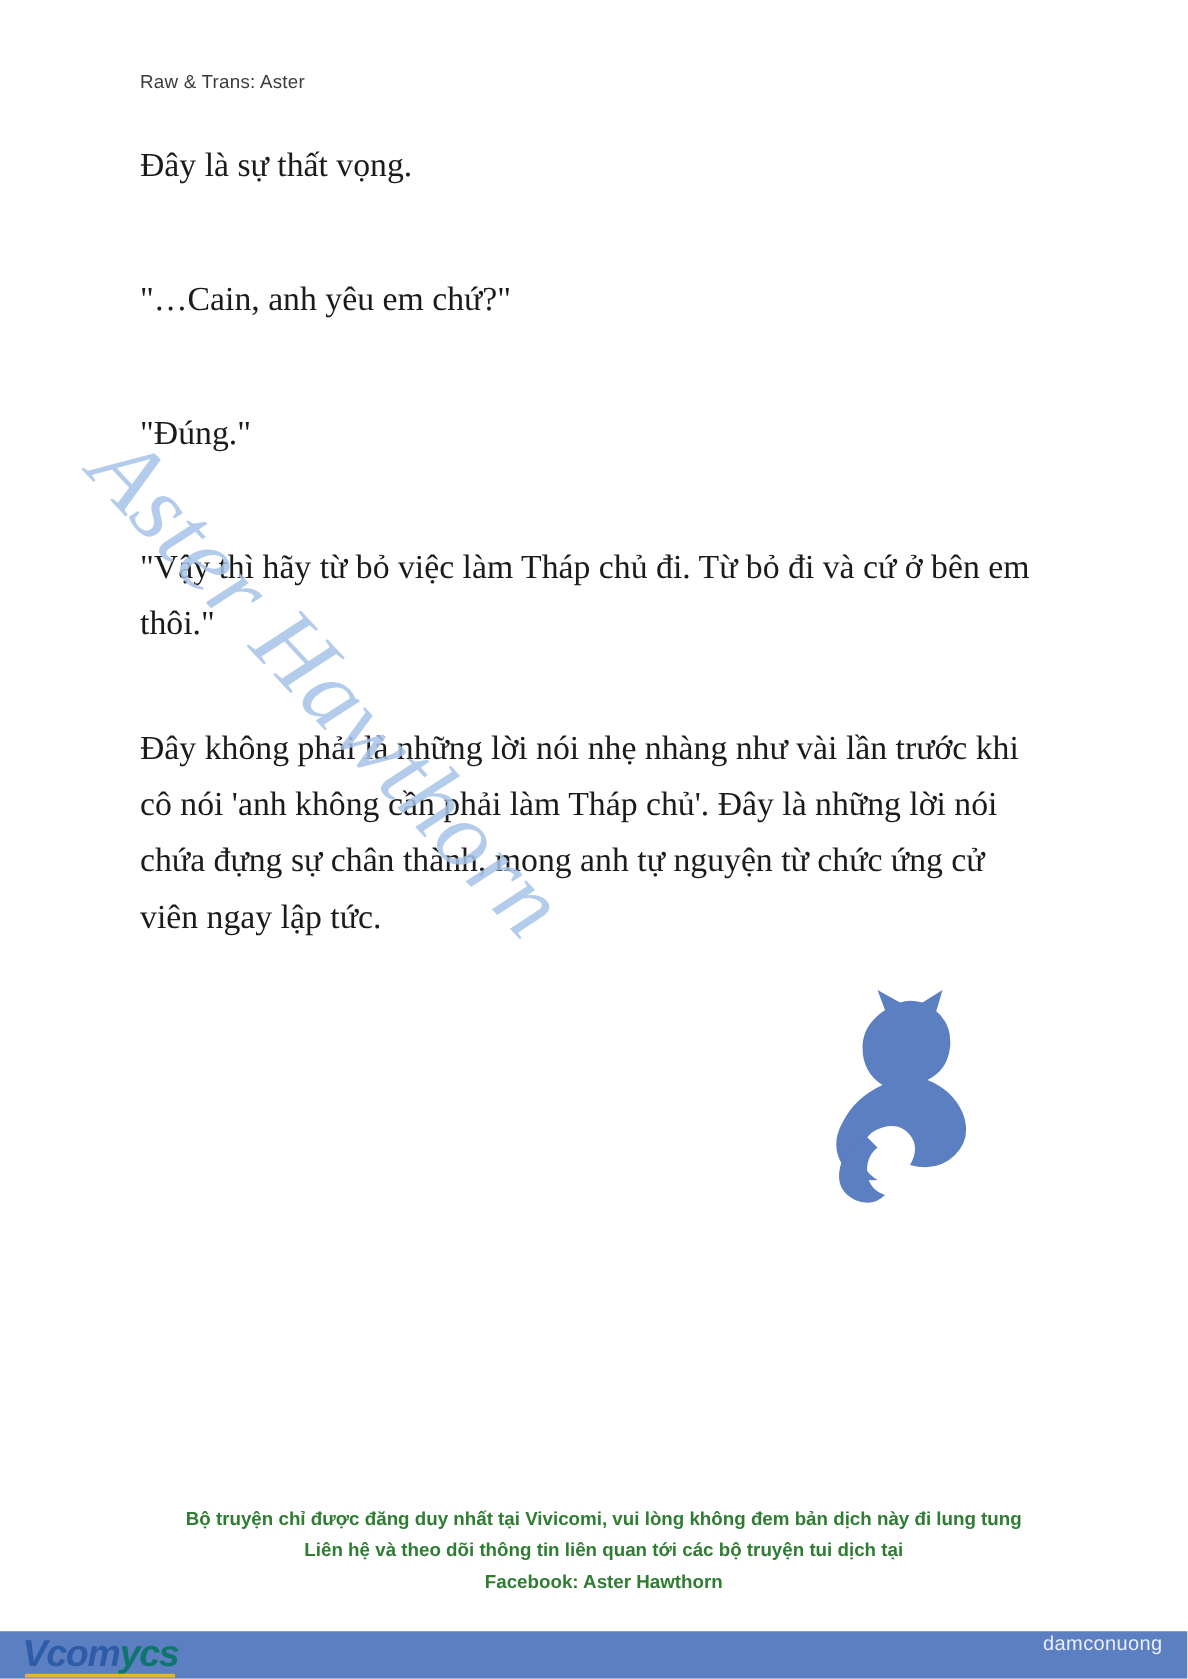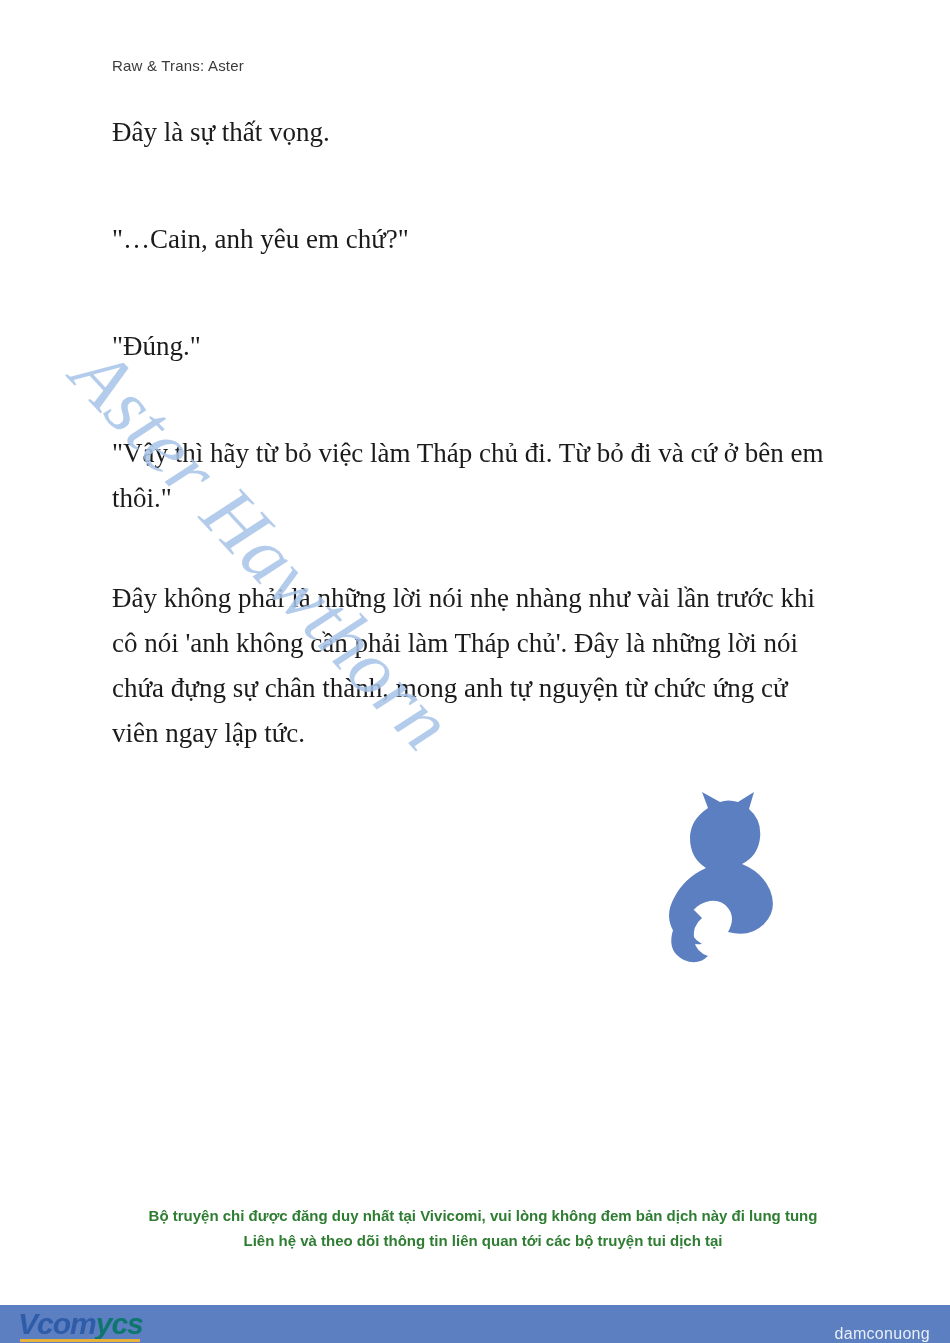--- a/index.html
+++ b/index.html
@@ -119,21 +119,21 @@
     position: absolute;
     left: 20px;
     bottom: 1px;
     width: 120px;
     height: 3px;
     background: #e8b23a;
   }
   .bar-right {
     position: absolute;
     right: 20px;
-    top: 20px;
+    top: 2px;
     font-family: "Liberation Sans", sans-serif;
     font-size: 16px;
     color: #e9eef7;
     letter-spacing: 0.3px;
   }
 </style>
 </head>
 <body>
 
 <div class="page">
@@ -155,20 +155,21 @@
       <g fill="#5b7fc0">
         <path d="M58 18 L52 2 L70 12 Q78 9 88 12 L104 2 L99 19 Q112 30 110 48 Q108 66 92 74 Q112 82 120 100 Q128 120 114 134 Q100 148 78 142 Q86 128 78 118 Q70 108 56 112 Q42 116 40 130 Q38 146 52 154 Q34 156 24 142 Q14 126 24 108 Q34 88 56 78 Q40 68 40 48 Q40 30 58 18 Z"></path>
         <path d="M44 120 Q26 126 22 144 Q18 162 34 170 Q48 176 58 166 Q46 162 44 150 Q42 136 52 128 Z"></path>
       </g>
     </svg>
   </div>
 
   <div class="footer-note">
     <div>Bộ truyện chỉ được đăng duy nhất tại Vivicomi, vui lòng không đem bản dịch này đi lung tung</div>
     <div>Liên hệ và theo dõi thông tin liên quan tới các bộ truyện tui dịch tại</div>
+    <div>Facebook: Aster Hawthorn</div>
   </div>
 
   <div class="bottom-bar">
     <div class="bar-right">damconuong</div>
   </div>
 
   <div class="brand-logo"><span>Vcom</span><span class="accent">ycs</span></div>
   <div class="brand-underline"></div>
 
 </div>

